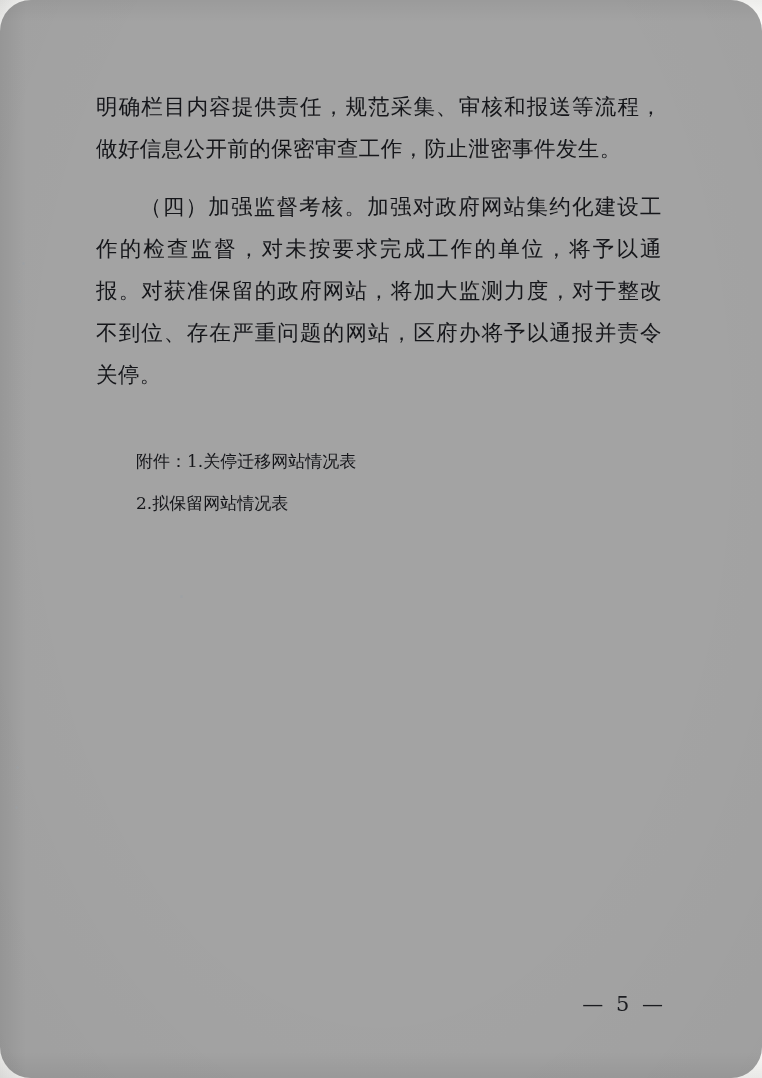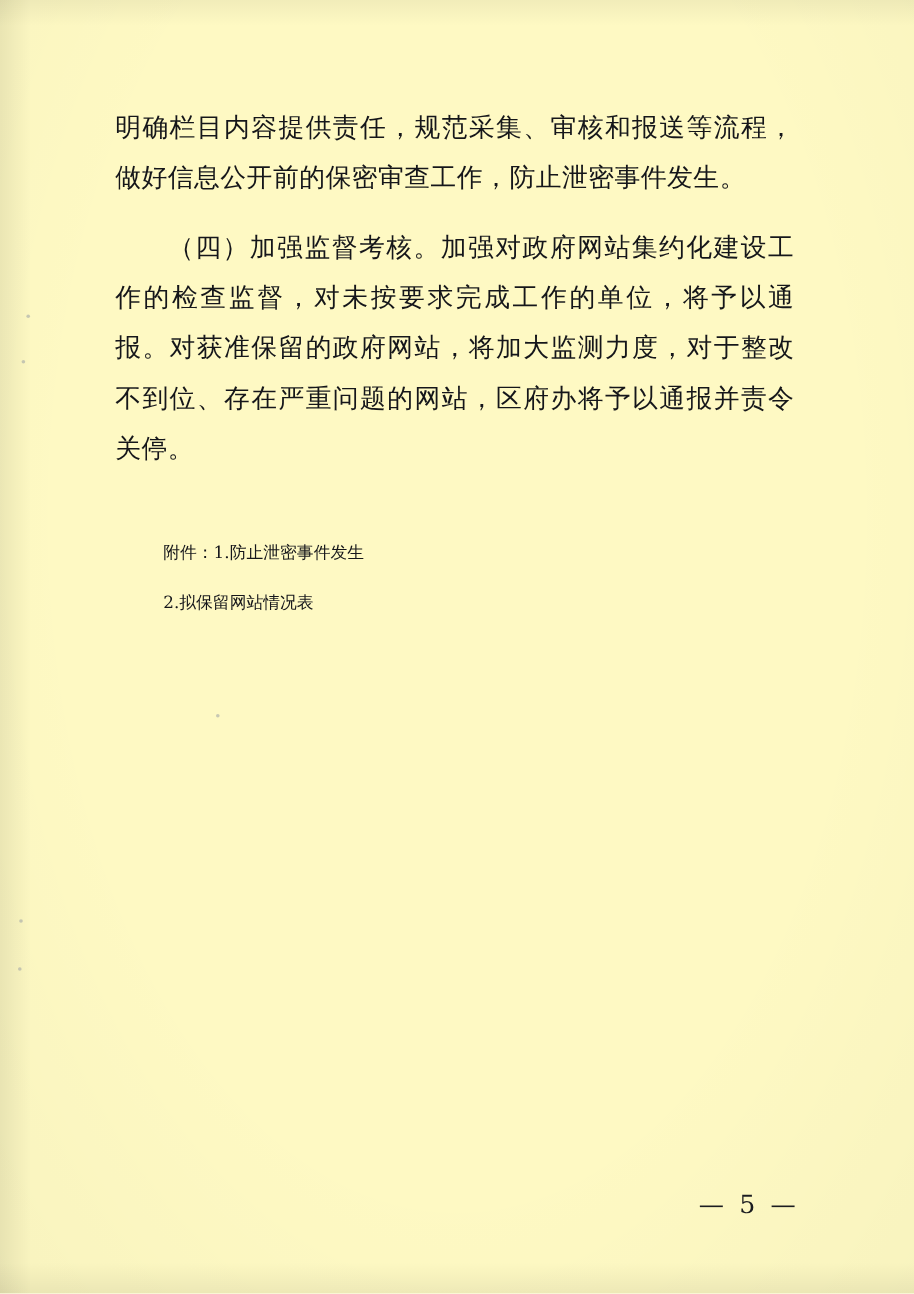--- a/index.html
+++ b/index.html
@@ -11,21 +11,22 @@
     height: 1078px;
     background: #fdfdfb;
     font-family: "DejaVu Serif", "Liberation Serif", serif;
     color: #1a1a1a;
     position: relative;
     overflow: hidden;
   }
   .page {
     position: absolute;
     inset: 0;
-    background: #fef9c3;
+    background: #a3a3a3;
+    border-radius: 31px;
   }
   
   .paper-tint {
     position: absolute;
     inset: 0;
     background:
       radial-gradient(ellipse at 50% 40%, rgba(255,255,255,0) 60%, rgba(0,0,0,0.025) 100%);
     pointer-events: none;
   }
   .content {
@@ -44,21 +45,21 @@
     margin: 0;
   }
   .para + .para {
     margin-top: 16px;
   }
   .indent {
     text-indent: 44px;
   }
   .attach-block {
     margin-top: 44px;
-    font-size: 14px;
+    font-size: 17px;
     line-height: 42px;
     color: #15161a;
   }
   .attach-row {
     display: flex;
     align-items: flex-start;
   }
   .attach-label {
     padding-left: 40px;
     white-space: nowrap;
@@ -127,21 +128,21 @@
   <div class="content">
 
     <p class="para">明确栏目内容提供责任，规范采集、审核和报送等流程，做好信息公开前的保密审查工作，防止泄密事件发生。</p>
 
     <p class="para indent">（四）加强监督考核。加强对政府网站集约化建设工作的检查监督，对未按要求完成工作的单位，将予以通报。对获准保留的政府网站，将加大监测力度，对于整改不到位、存在严重问题的网站，区府办将予以通报并责令关停。</p>
 
     <div class="attach-block">
       <div class="attach-row">
         <span class="attach-label">附件：</span>
         <span class="attach-items">
-          <span class="attach-item">1.</span><span class="attach-item">防止泄密事件发生</span>
+          <span class="attach-item">1.</span><span class="attach-item">关停迁移网站情况表</span>
         </span>
       </div>
 
       <div class="attach-list">
         <div>
           <span class="attach-item">2.</span><span class="attach-item">拟保留网站情况表</span>
         </div>
       </div>
     </div>
 

